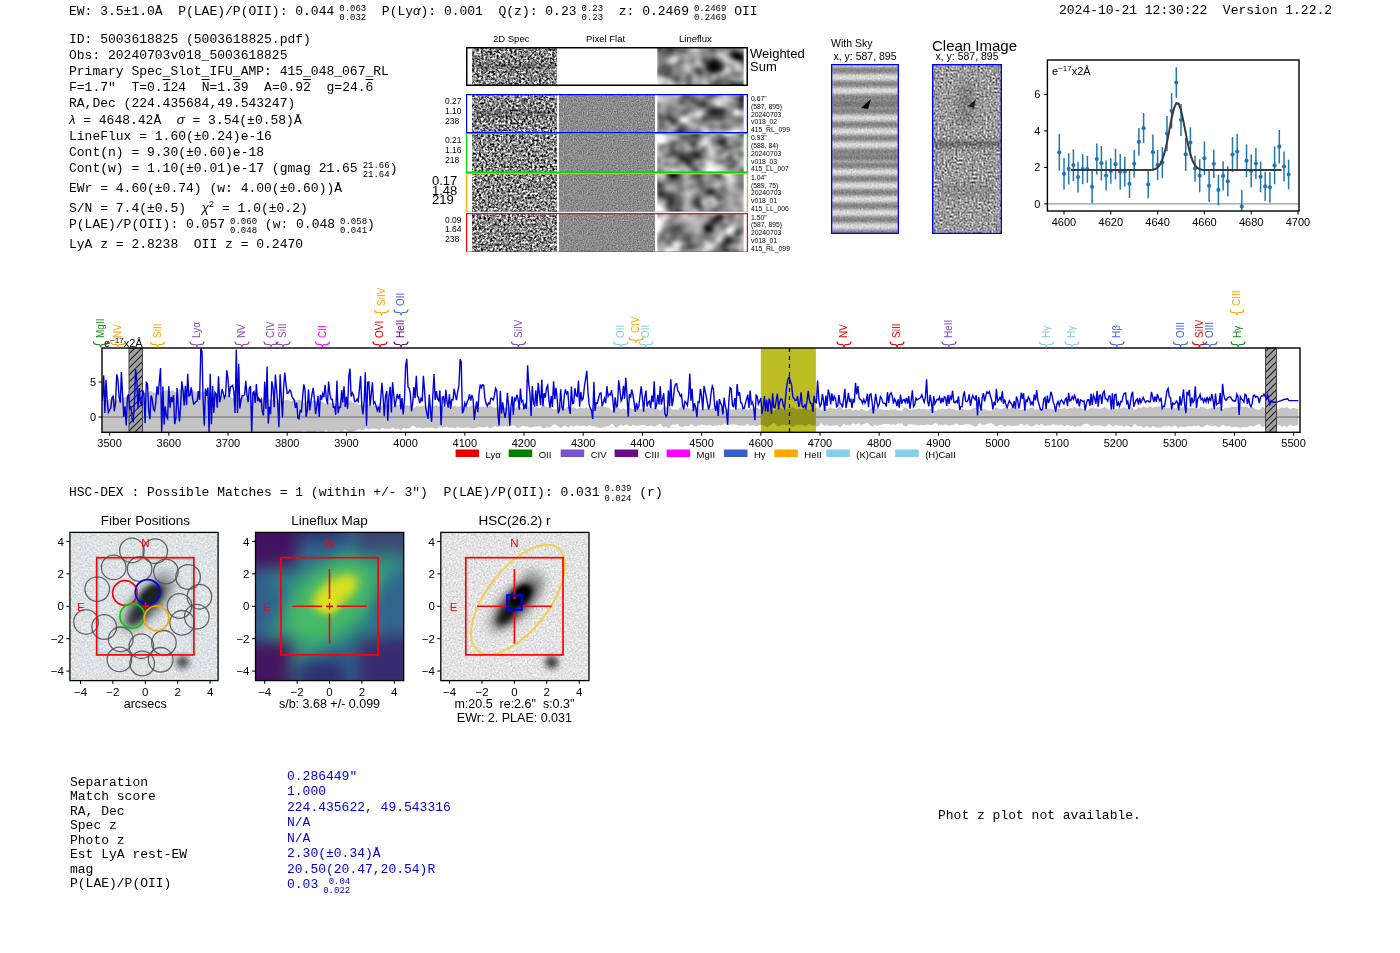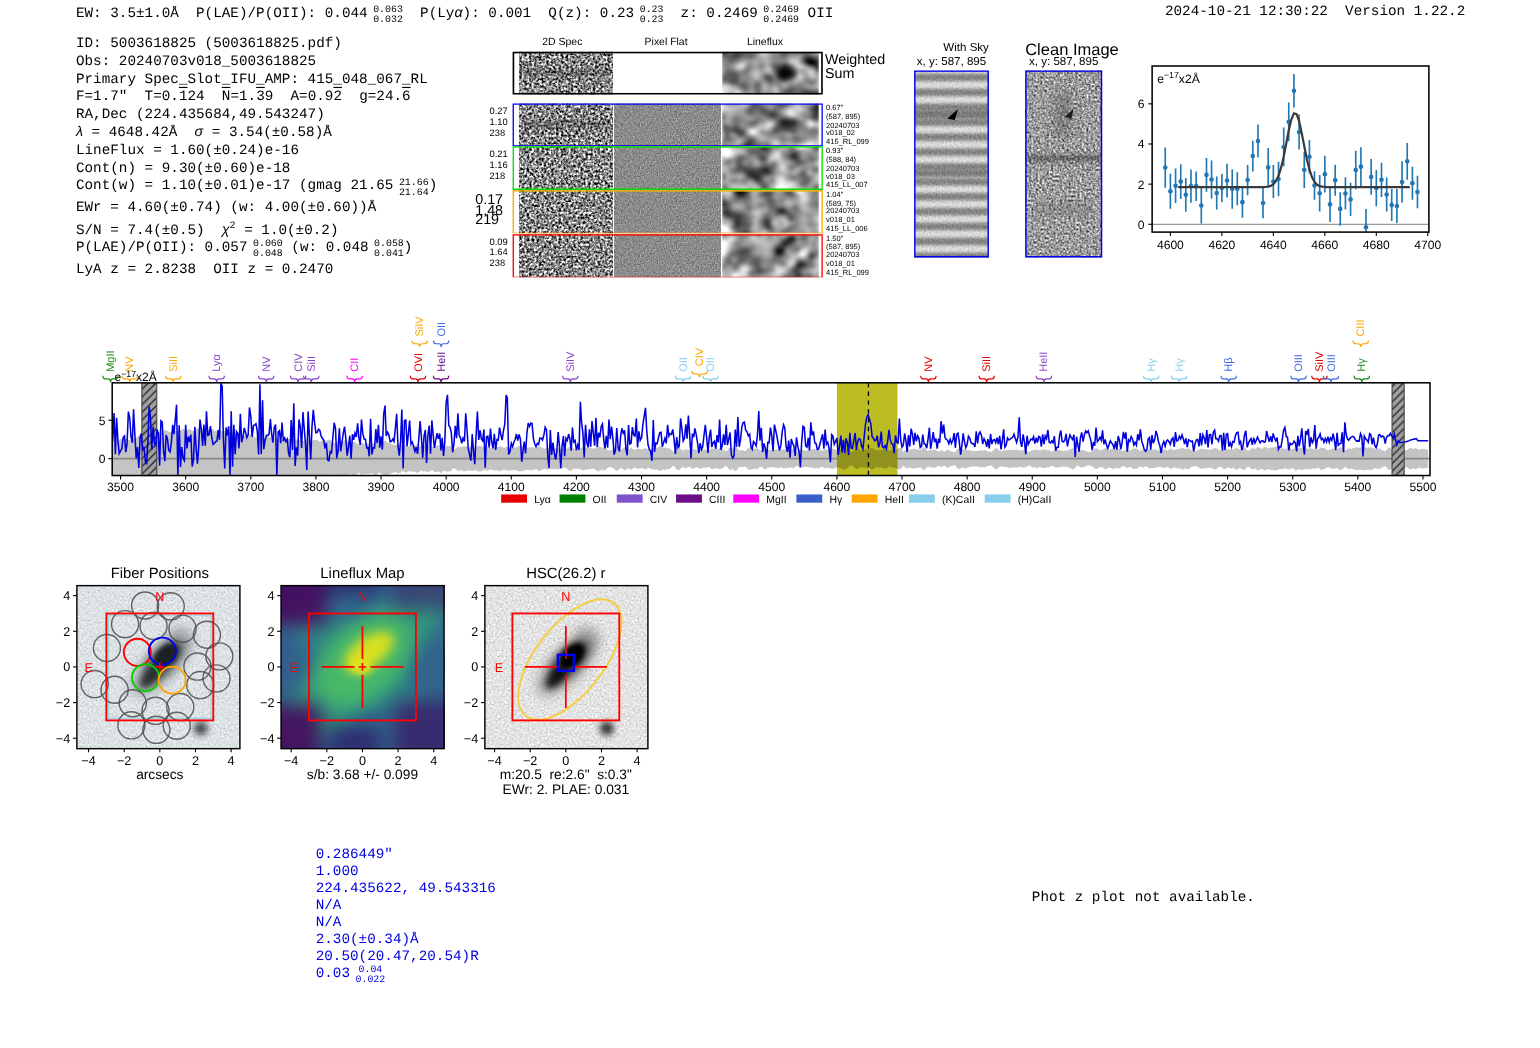--- a/index.html
+++ b/index.html
@@ -1,18 +1,18 @@
 <!DOCTYPE html>
 <html><head><meta charset="utf-8">
 <style>
 html,body{margin:0;padding:0;background:#fff}
 #page{position:relative;width:1343px;height:953px;overflow:hidden;background:#fff;font-family:"Liberation Sans",sans-serif}
 .mono{position:absolute;font-family:"Liberation Mono",monospace;font-size:13px;color:#000;white-space:pre}
 .sans{position:absolute;font-family:Liberation Sans, sans-serif;color:#000;white-space:pre}
-.fr{display:inline-block;vertical-align:-5px;font-size:9px;line-height:9.5px;text-align:center;margin-left:5px}
+.fr{display:inline-block;vertical-align:-5px;font-size:9px;line-height:9.5px;text-align:right;margin-left:5px}
 .fr span{display:block}
 .ov{text-decoration:overline}
 i{font-family:"Liberation Sans",sans-serif;font-style:italic}
 sup{font-size:9px}
 </style></head><body>
 <div id="page">
 <svg width="0" height="0" style="position:absolute">
       <defs>
         <filter id="nSpec0" x="0" y="0" width="100%" height="100%" color-interpolation-filters="sRGB">
           <feTurbulence type="fractalNoise" baseFrequency="0.45" numOctaves="2" seed="3"></feTurbulence>
@@ -243,21 +243,21 @@
 <rect x="93" y="0" width="96" height="39.8" filter="url(#nFlat)"></rect>
 <g>
         <rect x="191" y="0" width="87" height="39.8" filter="url(#nSm4)"></rect>
 <ellipse cx="211" cy="20" rx="8" ry="6" fill="#111" opacity="0.55" filter="url(#b3)"></ellipse>
       </g>
 <rect x="0" y="0" width="282" height="39.8" fill="none" stroke="#ff0000" stroke-width="2.4"></rect>
 </svg>
     <div class="sans" style="left:445px;top:215.5px;font-size:8.5px;line-height:9.8px">0.09<br>1.64<br>238</div>
     <div class="sans" style="left:751px;top:213.5px;font-size:6.8px;line-height:7.8px">1.50"<br>(587, 895)<br>20240703<br>v018_01<br>415_RL_099</div>
 
-<div class="sans" style="left:831px;top:37px;width:68px;text-align:right;font-size:10.5px">With Sky</div>
+<div class="sans" style="left:831px;top:37px;width:68px;text-align:left;font-size:10.5px">With Sky</div>
 <div class="sans" style="left:823px;top:50px;width:84px;text-align:center;font-size:10.5px">x, y: 587, 895</div>
 <div class="sans" style="left:932px;top:37px;width:70px;text-align:left;font-size:15px">Clean Image</div>
 <div class="sans" style="left:925px;top:50px;width:84px;text-align:center;font-size:10.5px">x, y: 587, 895</div>
 <svg style="position:absolute;left:831px;top:64px" width="68" height="170">
 <rect width="68" height="170" fill="#fdfdfd"></rect>
 <rect x="0" y="3.0" width="68" height="6.8" fill="#6e6e6e" filter="url(#b1)"></rect>
       <rect x="0" y="16.6" width="68" height="6.8" fill="#6e6e6e" filter="url(#b1)"></rect>
       <rect x="0" y="30.1" width="68" height="6.8" fill="#6e6e6e" filter="url(#b1)"></rect>
       <rect x="0" y="43.7" width="68" height="6.8" fill="#6e6e6e" filter="url(#b1)"></rect>
       <rect x="0" y="57.2" width="68" height="6.8" fill="#6e6e6e" filter="url(#b1)"></rect>
@@ -563,20 +563,21 @@
         <text x="1040.4" y="207.9" text-anchor="end" font-size="11">0</text>
         <line x1="1043.9" y1="167.4" x2="1047.4" y2="167.4" stroke="#000" stroke-width="1"></line>
         <text x="1040.4" y="171.4" text-anchor="end" font-size="11">2</text>
         <line x1="1043.9" y1="130.9" x2="1047.4" y2="130.9" stroke="#000" stroke-width="1"></line>
         <text x="1040.4" y="134.9" text-anchor="end" font-size="11">4</text>
         <line x1="1043.9" y1="94.4" x2="1047.4" y2="94.4" stroke="#000" stroke-width="1"></line>
         <text x="1040.4" y="98.4" text-anchor="end" font-size="11">6</text>
 <text x="1052" y="75" font-size="11">e<tspan dy="-4" font-size="8">−17</tspan><tspan dy="4" font-size="11">x2Å</tspan></text>
       </g>
 </svg>
+<div class="mono" style="left:69px;top:484.5px">HSC-DEX : Possible Matches = 1 (within +/- 3")  P(LAE)/P(OII): 0.031<span class="fr"><span>0.039</span><span>0.024</span></span> (r)</div>
 
 <svg style="position:absolute;left:0;top:0" width="1400" height="953" font-family="Liberation Sans, sans-serif">
 <clipPath id="cp1">
         <rect x="69.9" y="532.4" width="148.2" height="148.2"></rect>
       </clipPath>
 <clipPath id="cp2">
         <rect x="255.5" y="532.4" width="148.2" height="148.2"></rect>
       </clipPath>
 <clipPath id="cp3">
         <rect x="440.8" y="532.4" width="148.2" height="148.2"></rect>
@@ -728,20 +729,28 @@
       <line x1="437.3" y1="638.7" x2="440.8" y2="638.7" stroke="#000" stroke-width="1"></line>
       <text x="434.8" y="642.7" text-anchor="end" font-size="11.5">−2</text>
       <line x1="437.3" y1="671.1" x2="440.8" y2="671.1" stroke="#000" stroke-width="1"></line>
       <text x="434.8" y="675.1" text-anchor="end" font-size="11.5">−4</text>
 <text x="145.3" y="708" text-anchor="middle" font-size="12.5">arcsecs</text>
 <text x="329.5" y="708" text-anchor="middle" font-size="12.5">s/b: 3.68 +/- 0.099</text>
 <text x="514.4" y="708" text-anchor="middle" font-size="12.5">m:20.5&nbsp;&nbsp;re:2.6"&nbsp;&nbsp;s:0.3"</text>
 <text x="514.4" y="721.5" text-anchor="middle" font-size="12.5">EWr: 2. PLAE: 0.031</text>
 </svg>
 
+<div class="mono" style="left:70px;top:775.5px;line-height:14.55px">Separation
+Match score
+RA, Dec
+Spec z
+Photo z
+Est LyA rest-EW
+mag
+P(LAE)/P(OII)</div>
 <div class="mono" style="left:287px;top:768.5px;line-height:15.5px;color:#0000e0">0.286449"
 1.000
 224.435622, 49.543316
 N/A
 N/A
 2.30(±0.34)Å
 20.50(20.47,20.54)R
 0.03<span class="fr"><span>0.04</span><span>0.022</span></span></div>
 <div class="mono" style="left:938px;top:807.5px">Phot z plot not available.</div>
 </div>

